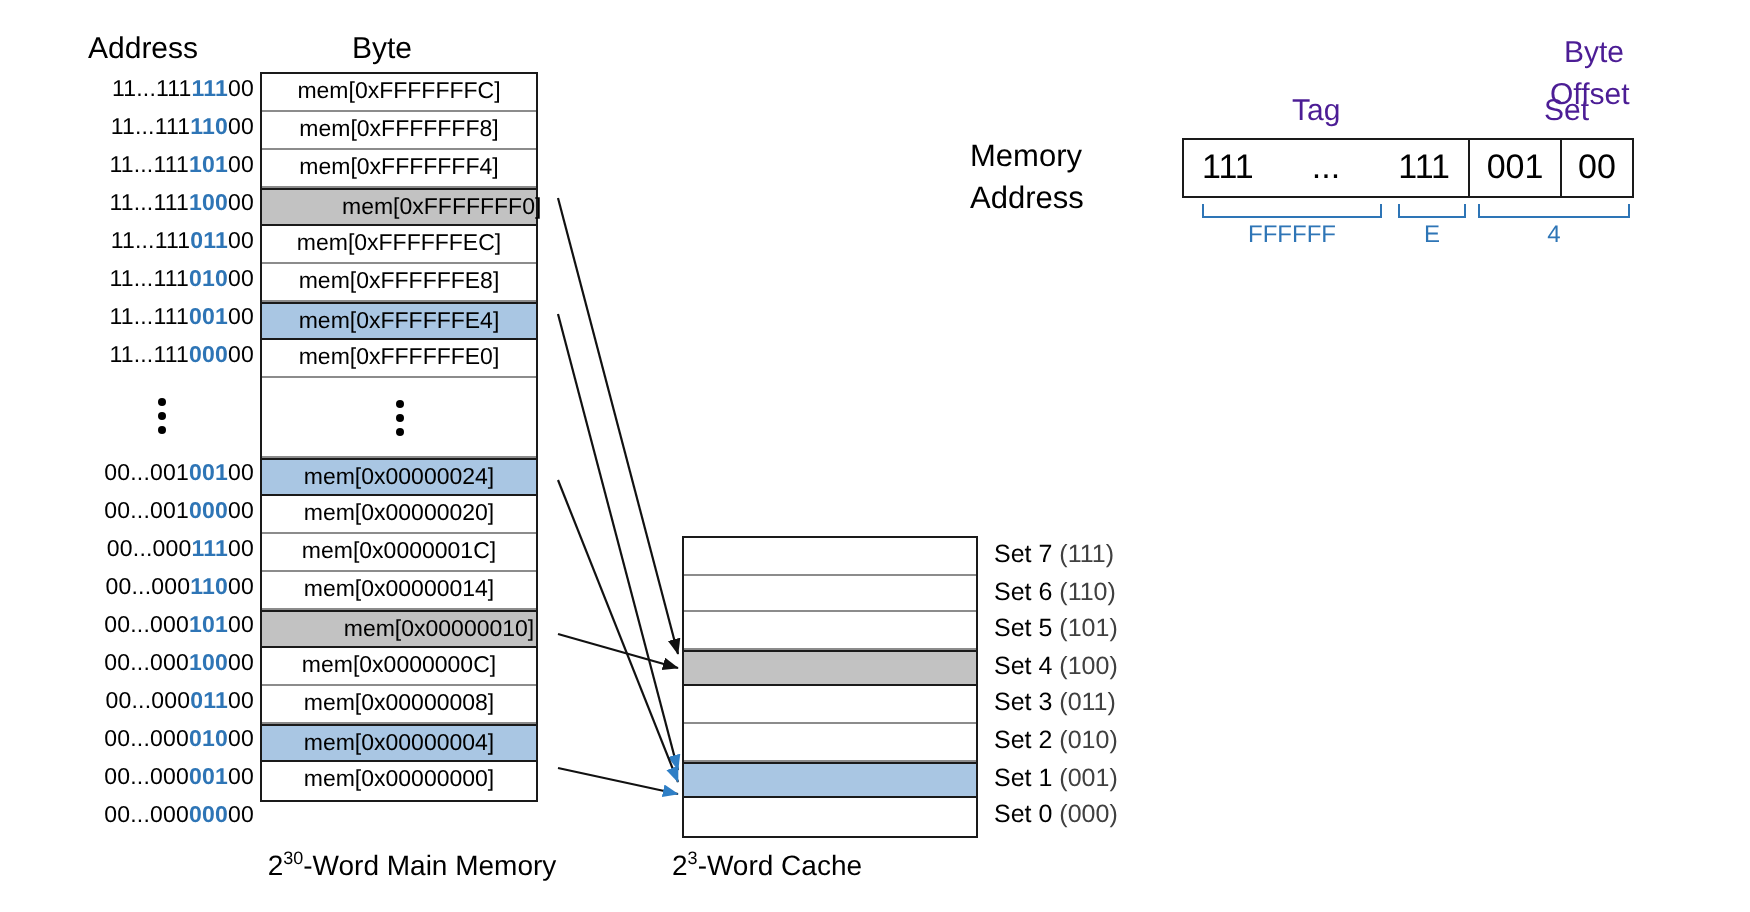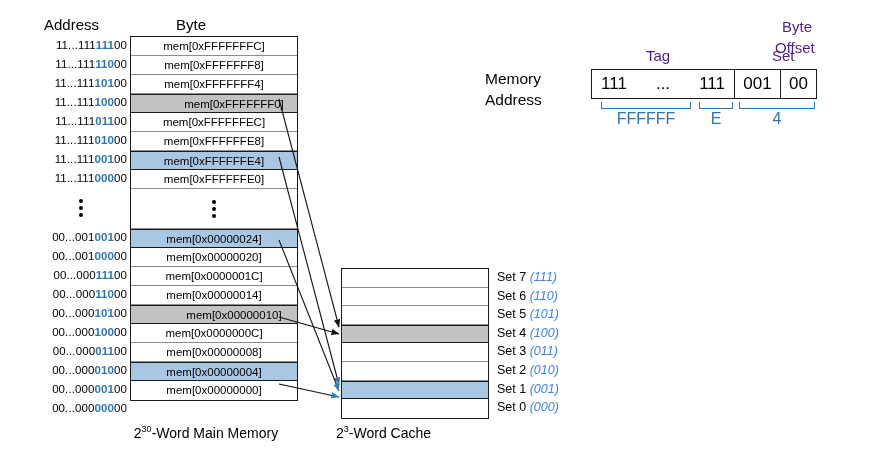--- a/index.html
+++ b/index.html
@@ -5,40 +5,40 @@
   html,body{margin:0;padding:0;}
   body{
     width:875px;height:456px;background:#ffffff;
     font-family:"Liberation Sans",sans-serif;
     color:#000000;overflow:hidden;position:relative;
   }
   .stage{position:absolute;left:0;top:0;width:875px;height:456px;}
 
   
   .hdr{position:absolute;font-size:15px;color:#000;white-space:nowrap;}
-  .blue{color:#3b82f6;font-style:italic;}
+  .blue{color:#404040;}
   .bluelbl{position:absolute;font-size:15px;color:#4c1d95;white-space:nowrap;}
 
   
   #addr-col{position:absolute;left:35px;top:36px;width:92px;}
   .addr-row{
     height:19px;line-height:19px;font-size:11.5px;
     text-align:right;white-space:nowrap;letter-spacing:.1px;
   }
   .addr-row .b{color:#2e75b6;font-weight:bold;}
   .addr-row.gap{height:40px;}
   .addr-dots{
     height:40px;display:flex;flex-direction:column;
     align-items:center;justify-content:center;gap:3px;
   }
   .addr-dots span{display:block;width:4px;height:4px;border-radius:50%;background:#000;}
 
   
   #mem-table{
-    position:absolute;left:130px;top:36px;width:168px;
+    position:absolute;left:130px;top:36px;width:139px;
     border:1.6px solid #1a1a1a;background:#7f1d1d;box-sizing:border-box;
   }
   .mem-row{
     height:19px;line-height:19px;font-size:11.5px;text-align:center;
     border-bottom:1px solid #8c8c8c;box-sizing:border-box;
     background:#ffffff;white-space:nowrap;
   }
   .mem-row:last-child{border-bottom:none;}
   .mem-row.gray{background:#c2c2c2;border-top:1.4px solid #1a1a1a;border-bottom:1.4px solid #1a1a1a;padding-left:40px;}
   .mem-row.blue-hl{background:#a9c6e3;border-top:1.4px solid #1a1a1a;border-bottom:1.4px solid #1a1a1a;}
@@ -80,21 +80,21 @@
   }
   .ma-field{
     display:flex;align-items:center;justify-content:center;
     font-size:17px;box-sizing:border-box;height:100%;white-space:nowrap;
   }
   .ma-sep{border-left:1.6px solid #1a1a1a;}
   #f-tag{width:142px;justify-content:space-between;padding:0 9px;}
   #f-set{width:46px;}
   #f-off{width:36px;}
 
-  .ma-caption{position:absolute;font-size:16px;color:#2e75b6;white-space:nowrap;text-align:center;}
+  .ma-caption{position:absolute;font-size:12px;color:#2e75b6;white-space:nowrap;text-align:center;}
   .brace{position:absolute;border-left:1.6px solid #2e75b6;border-right:1.6px solid #2e75b6;
     border-bottom:1.6px solid #2e75b6;height:7px;box-sizing:border-box;}
 </style>
 </head>
 <body>
 
 <div class="stage">
 
   <div class="hdr" style="left:44px;top:16px;">Address</div>
   <div class="hdr" style="left:176px;top:16px;">Byte</div>

